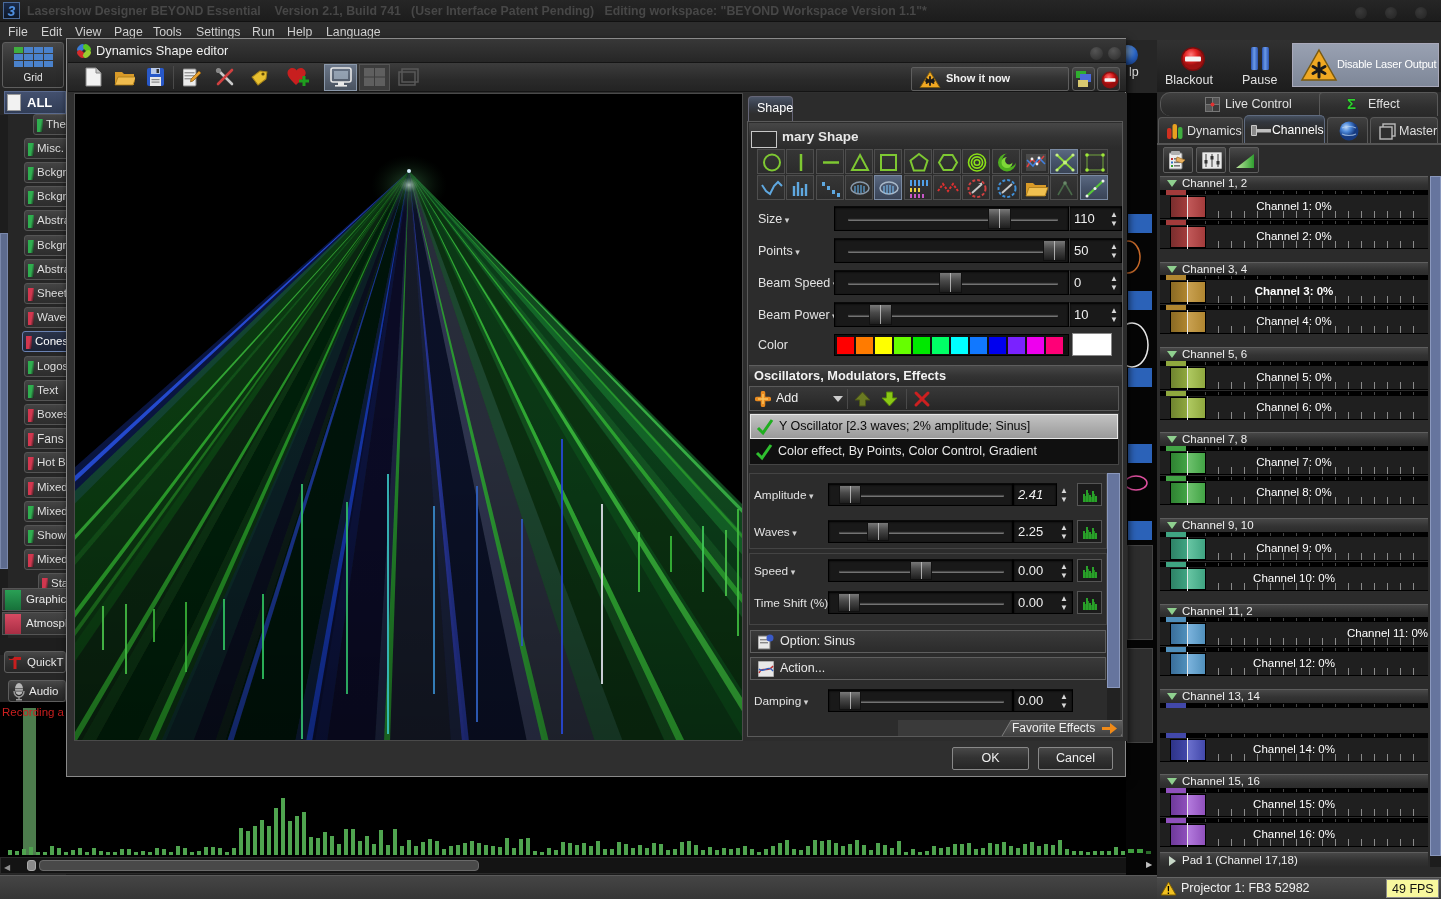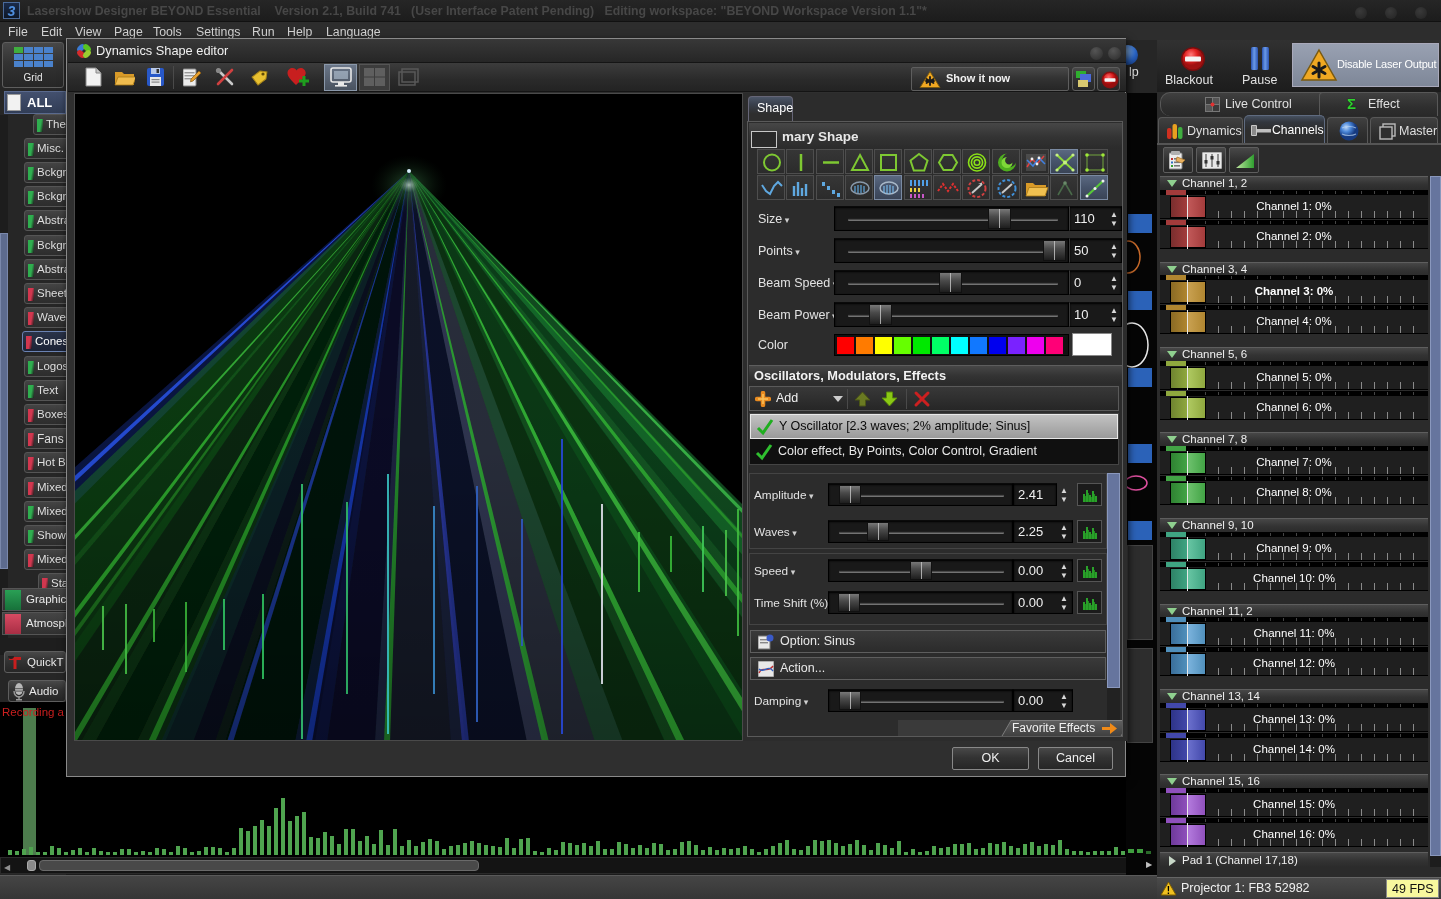--- a/index.html
+++ b/index.html
@@ -623,45 +623,39 @@
       <div class="abs" style="left:22px;top:0px;color:#f0f0f0;font-size:11.5px;">Channel 11, 2</div>
     </div>
     <div class="abs" style="left:3px;top:525px;width:268px;height:5px;background:#000;">
       <div class="abs" style="left:6px;top:0;width:20px;height:5px;background:#5090bc;"></div>
       <div class="ticks abs" style="left:45px;top:1px;width:220px;height:3px;opacity:.5;"></div>
     </div>
     <div class="abs" style="left:3px;top:530px;width:268px;height:24px;background:#1f1f1f;border-bottom:1px solid #000;">
       <div class="ticks abs" style="left:45px;top:16px;width:220px;height:7px;"></div>
       <div class="abs" style="left:10px;top:1px;width:36px;height:22px;background:linear-gradient(90deg,#3a6e9a,#5090bc 48%,#7ab2dc 52%,#5090bc);border:1px solid #000;"></div>
       <div class="abs" style="left:27px;top:0;width:1px;height:24px;background:#e8e8e8;"></div>
-      <div class="chtxt" style="top:5px;">Channel 11: 0%</div>
+      <div class="chtxt" style="top:5px;text-align:right;">Channel 11: 0%</div>
     </div>
     <div class="abs" style="left:3px;top:555px;width:268px;height:5px;background:#000;">
       <div class="abs" style="left:6px;top:0;width:20px;height:5px;background:#5090bc;"></div>
       <div class="ticks abs" style="left:45px;top:1px;width:220px;height:3px;opacity:.5;"></div>
     </div>
     <div class="abs" style="left:3px;top:560px;width:268px;height:24px;background:#1f1f1f;border-bottom:1px solid #000;">
       <div class="ticks abs" style="left:45px;top:16px;width:220px;height:7px;"></div>
       <div class="abs" style="left:10px;top:1px;width:36px;height:22px;background:linear-gradient(90deg,#3a6e9a,#5090bc 48%,#7ab2dc 52%,#5090bc);border:1px solid #000;"></div>
       <div class="abs" style="left:27px;top:0;width:1px;height:24px;background:#e8e8e8;"></div>
       <div class="chtxt" style="top:5px;">Channel 12: 0%</div>
     </div>
     <div class="hdrbar abs" style="left:3px;top:597px;width:268px;height:14px;border-top:1px solid #5e5e5e;">
       <div class="abs" style="left:7px;top:3px;width:0;height:0;border-left:5px solid transparent;border-right:5px solid transparent;border-top:7px solid #8fd08f;"></div>
       <div class="abs" style="left:22px;top:0px;color:#f0f0f0;font-size:11.5px;">Channel 13, 14</div>
     </div>
     <div class="abs" style="left:3px;top:611px;width:268px;height:5px;background:#000;">
       <div class="abs" style="left:6px;top:0;width:20px;height:5px;background:#4248aa;"></div>
       <div class="ticks abs" style="left:45px;top:1px;width:220px;height:3px;opacity:.5;"></div>
-    </div>
-    <div class="abs" style="left:3px;top:616px;width:268px;height:24px;background:#1f1f1f;border-bottom:1px solid #000;">
-      <div class="ticks abs" style="left:45px;top:16px;width:220px;height:7px;"></div>
-      <div class="abs" style="left:10px;top:1px;width:36px;height:22px;background:linear-gradient(90deg,#2e3488,#4248aa 48%,#6a6fcc 52%,#4248aa);border:1px solid #000;"></div>
-      <div class="abs" style="left:27px;top:0;width:1px;height:24px;background:#e8e8e8;"></div>
-      <div class="chtxt" style="top:5px;">Channel 13: 0%</div>
     </div>
     <div class="abs" style="left:3px;top:641px;width:268px;height:5px;background:#000;">
       <div class="abs" style="left:6px;top:0;width:20px;height:5px;background:#4248aa;"></div>
       <div class="ticks abs" style="left:45px;top:1px;width:220px;height:3px;opacity:.5;"></div>
     </div>
     <div class="abs" style="left:3px;top:646px;width:268px;height:24px;background:#1f1f1f;border-bottom:1px solid #000;">
       <div class="ticks abs" style="left:45px;top:16px;width:220px;height:7px;"></div>
       <div class="abs" style="left:10px;top:1px;width:36px;height:22px;background:linear-gradient(90deg,#2e3488,#4248aa 48%,#6a6fcc 52%,#4248aa);border:1px solid #000;"></div>
       <div class="abs" style="left:27px;top:0;width:1px;height:24px;background:#e8e8e8;"></div>
       <div class="chtxt" style="top:5px;">Channel 14: 0%</div>
@@ -1206,21 +1200,21 @@
             </svg>
      <div class="abs" style="left:28px;top:4px;color:#e8e8e8;font-size:12.5px;">Color effect, By Points, Color Control, Gradient</div>
     </div>
    </div>
 <div class="abs" style="left:1px;top:351px;width:358px;height:76px;border:1px solid #444;"></div>
         <div class="lab2" style="left:6px;top:366px;">Amplitude</div>
         <div class="slideru abs" style="left:80px;top:361px;width:185px;height:23px;">
           <div class="groove" style="left:10px;top:10px;width:165px;"></div>
           <div class="shandle" style="left:10px;top:1px;width:22px;height:19px;"></div>
         </div>
-        <div class="slideru abs" style="left:265px;top:361px;width:44px;height:23px;">
+        <div class="slideru abs" style="left:265px;top:361px;width:44px;height:23px;font-style:italic;">
           <div class="abs" style="left:4px;top:3px;color:#f0f0f0;font-size:13px;">2.41</div>
           <div class="spin" style="left:42px;top:2px;">▲<br>▼</div>
         </div>
         <div class="abs" style="left:329px;top:361px;width:25px;height:23px;background:#1b1b1b;border:1px solid #555;">
           <svg class="abs" style="left:3px;top:3px" width="18" height="16">
             <g stroke="#2fc42f" stroke-width="1.6">
               <line x1="3" y1="15" x2="3" y2="7"></line>
               <line x1="6" y1="15" x2="6" y2="3"></line>
               <line x1="9" y1="15" x2="9" y2="8"></line>
               <line x1="12" y1="15" x2="12" y2="4"></line>

